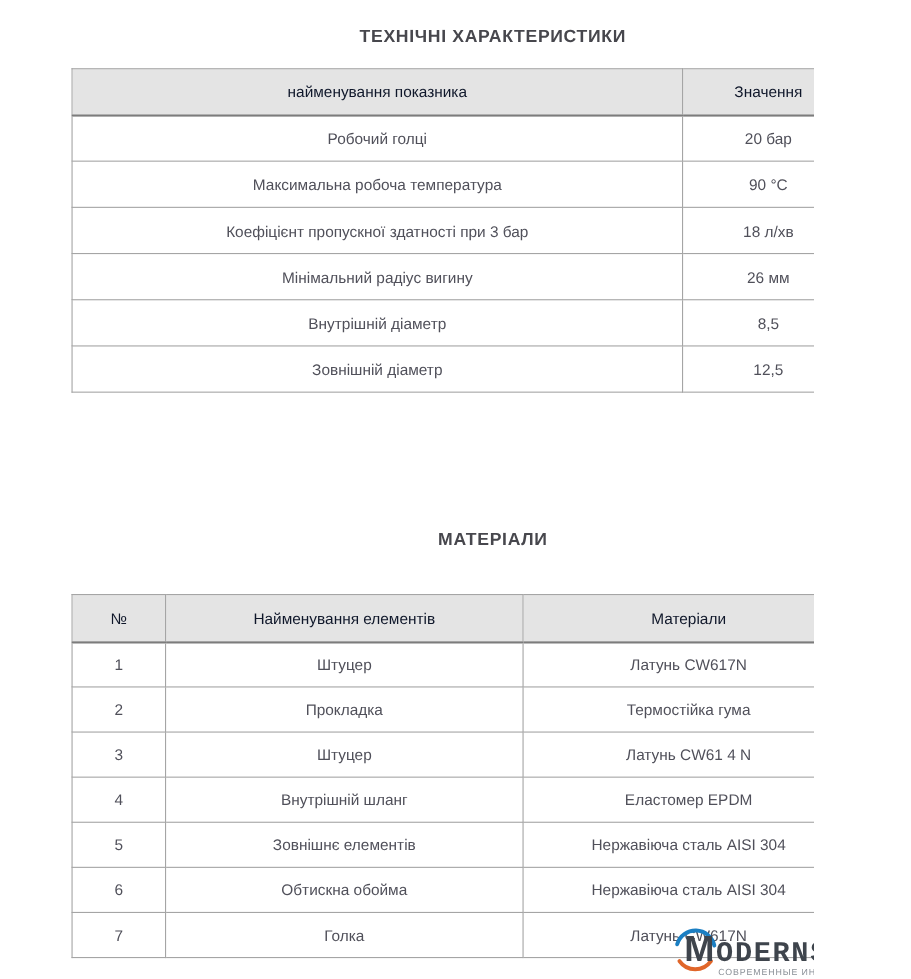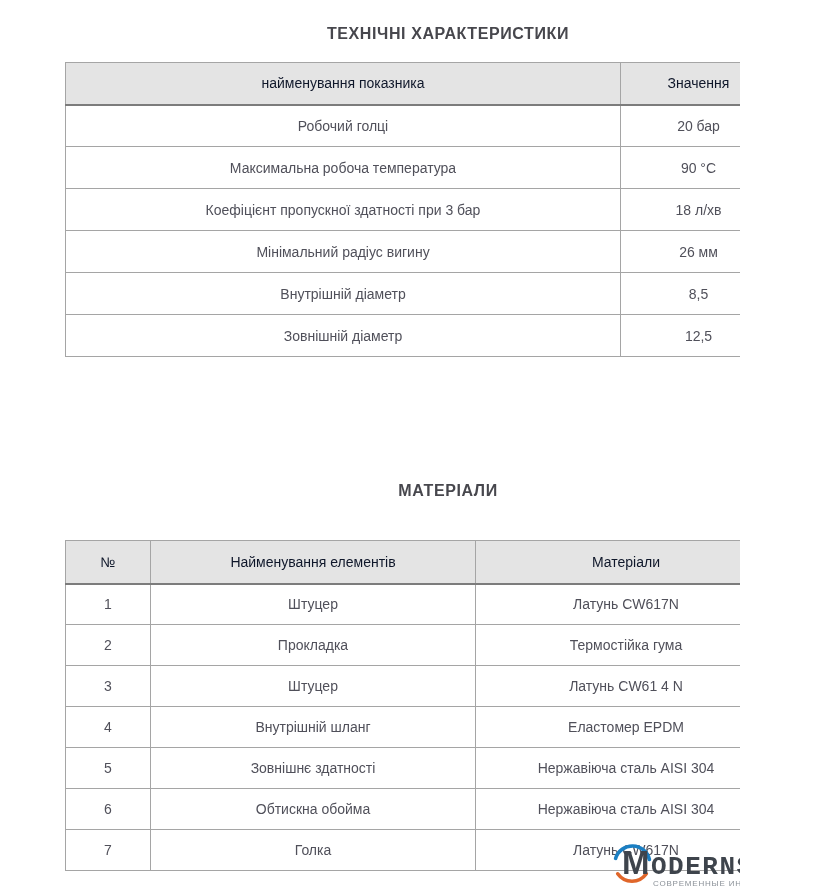--- a/index.html
+++ b/index.html
@@ -166,21 +166,21 @@
         <td>Штуцер</td>
         <td>Латунь CW61 4 N</td>
       </tr>
       <tr>
         <td>4</td>
         <td>Внутрішній шланг</td>
         <td>Еластомер EPDM</td>
       </tr>
       <tr>
         <td>5</td>
-        <td>Зовнішнє здатності</td>
+        <td>Зовнішнє елементів</td>
         <td>Нержавіюча сталь AISI 304</td>
       </tr>
       <tr>
         <td>6</td>
         <td>Обтискна обойма</td>
         <td>Нержавіюча сталь AISI 304</td>
       </tr>
       <tr>
         <td>7</td>
         <td>Голка</td>

